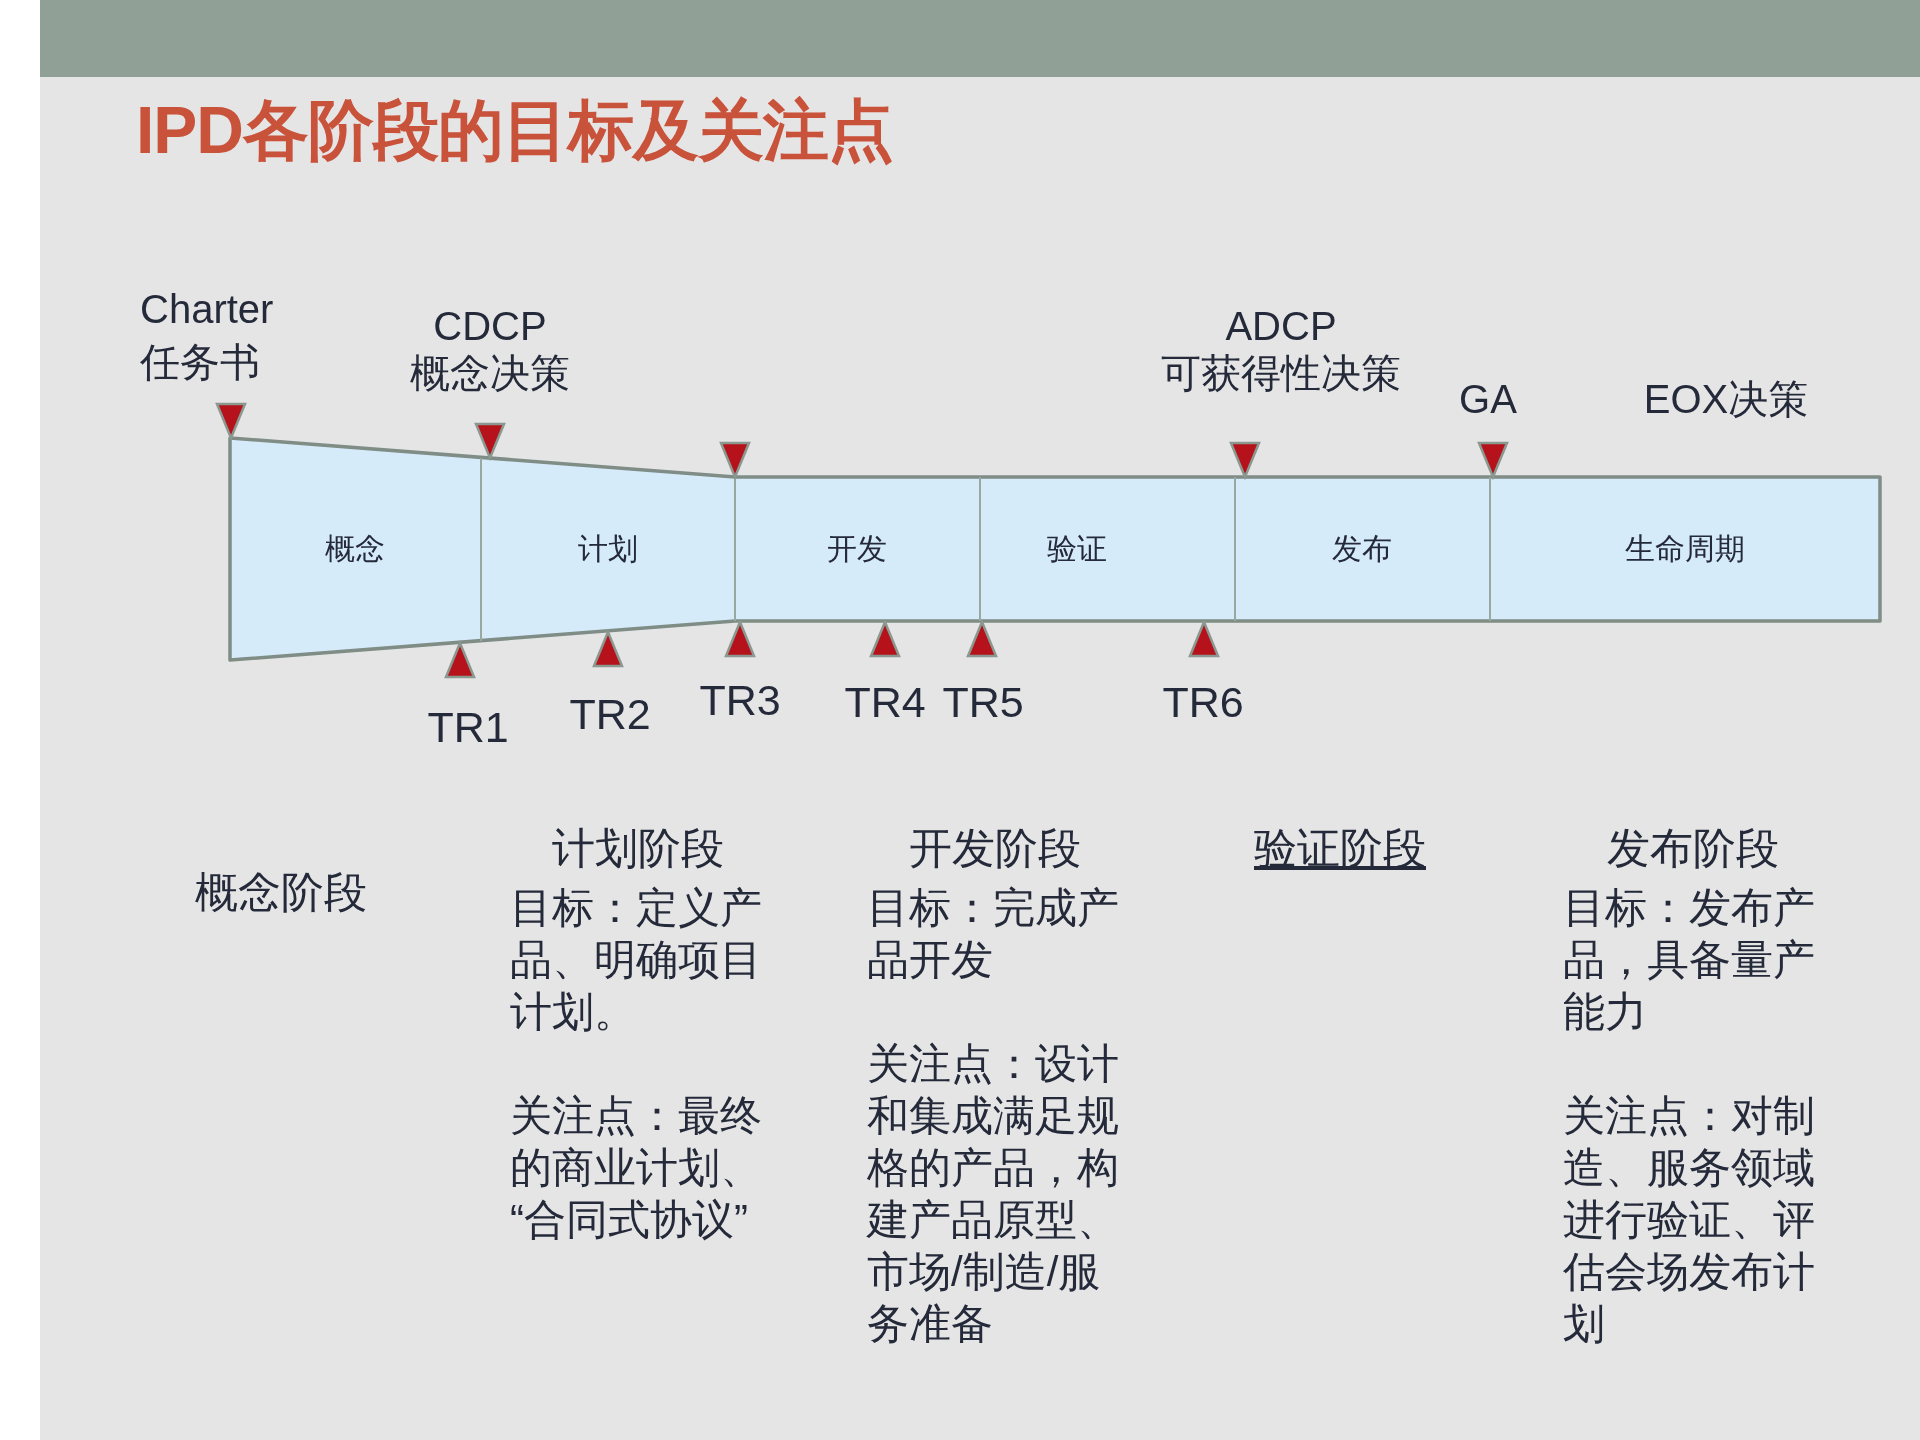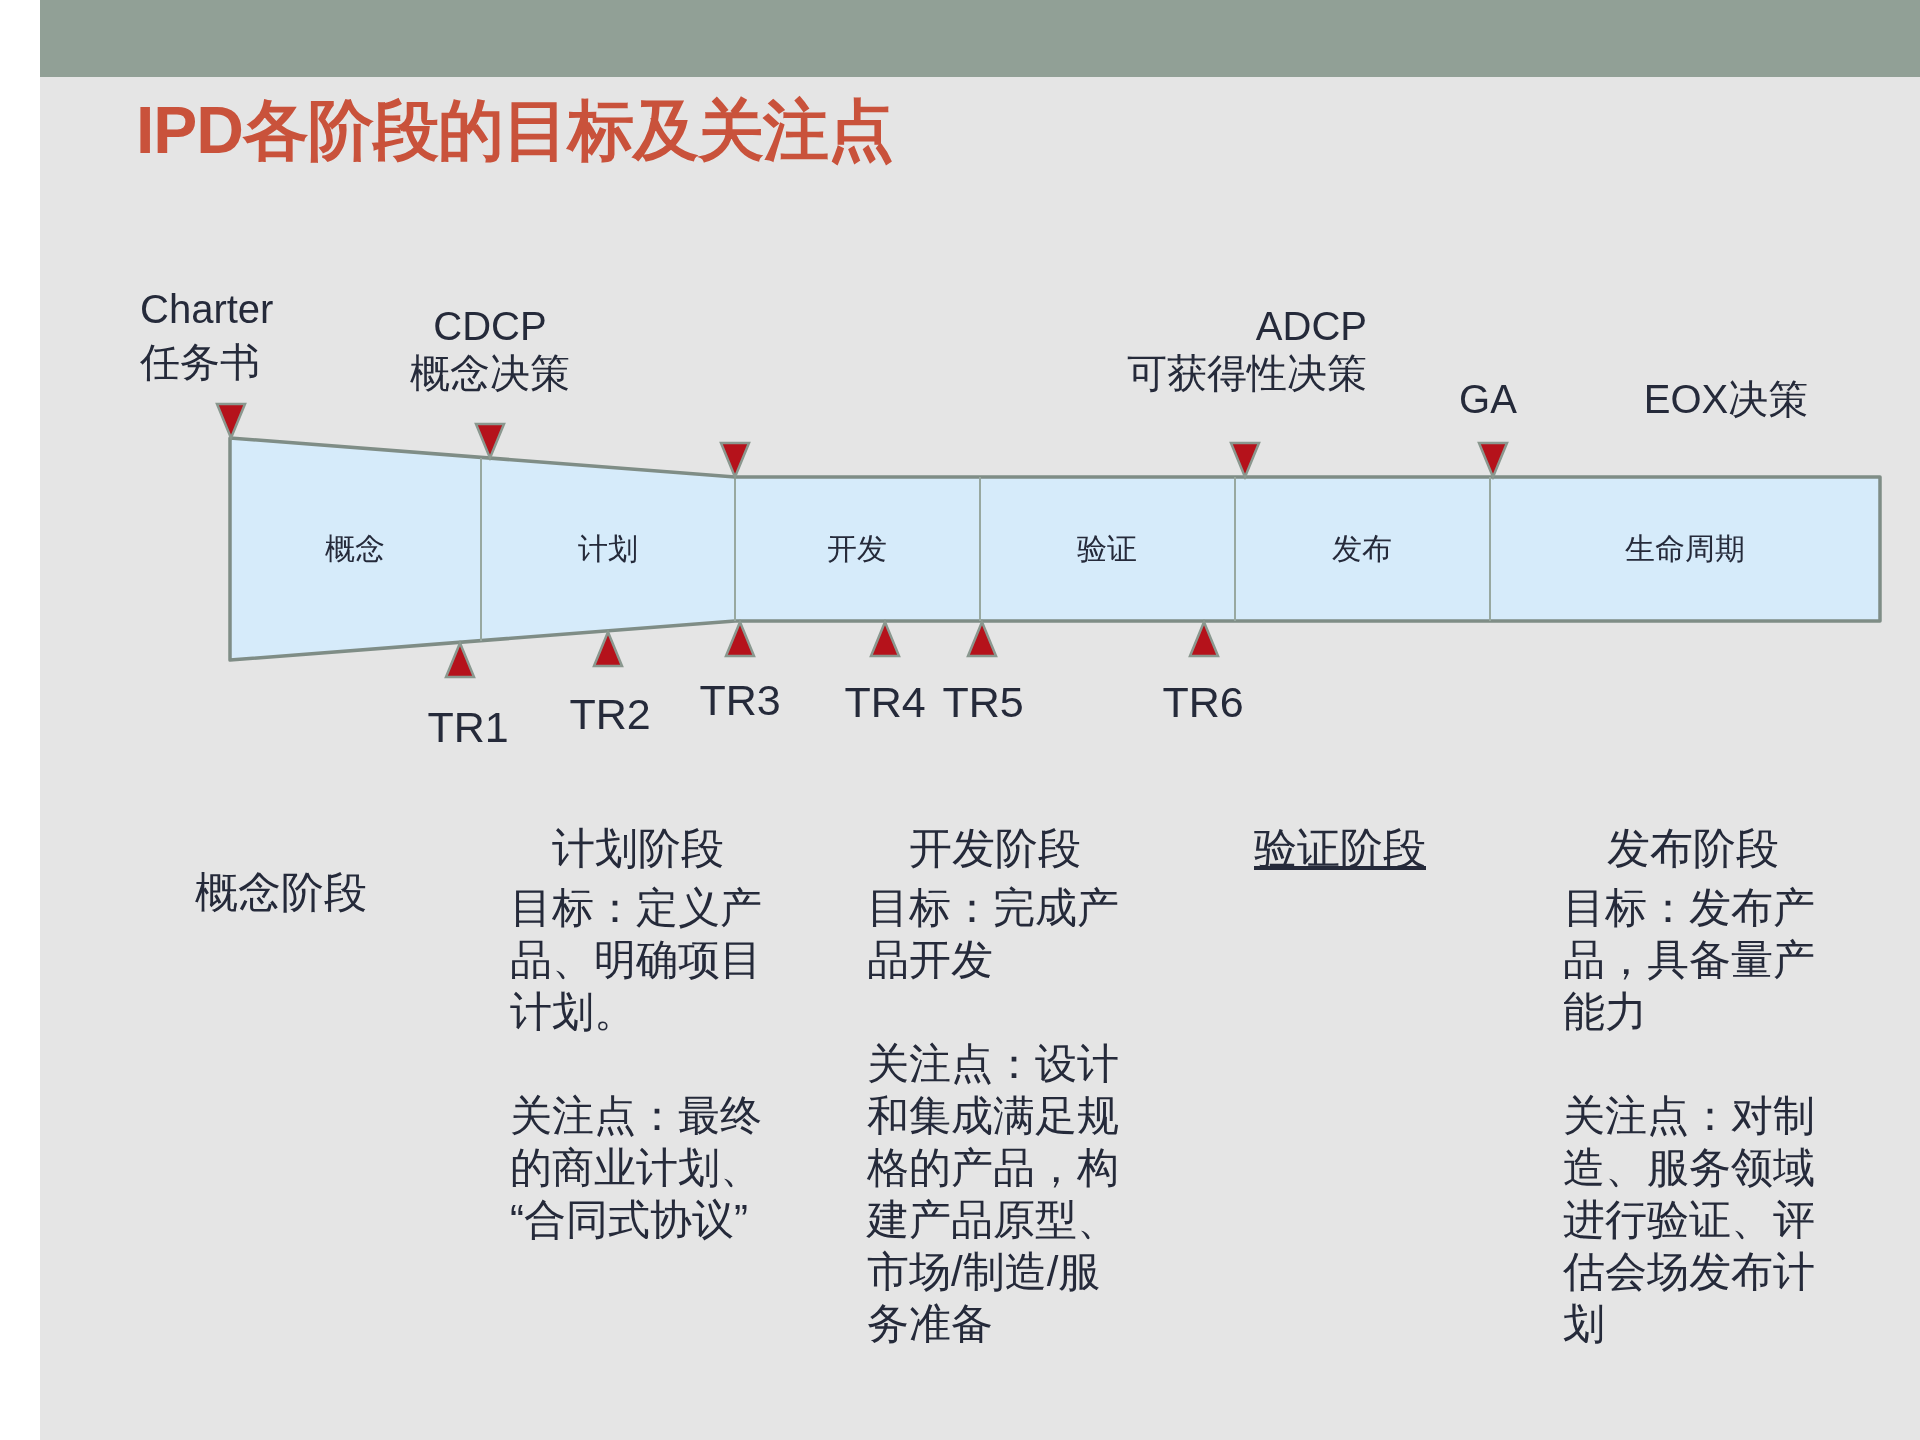--- a/index.html
+++ b/index.html
@@ -64,29 +64,29 @@
     <polygon points="568,632 554,666 582,666" fill="#B5121B" stroke="#8A988F" stroke-width="2.5"></polygon>
     <polygon points="700,622 686,656 714,656" fill="#B5121B" stroke="#8A988F" stroke-width="2.5"></polygon>
     <polygon points="845,622 831,656 859,656" fill="#B5121B" stroke="#8A988F" stroke-width="2.5"></polygon>
     <polygon points="942,622 928,656 956,656" fill="#B5121B" stroke="#8A988F" stroke-width="2.5"></polygon>
     <polygon points="1164,622 1150,656 1178,656" fill="#B5121B" stroke="#8A988F" stroke-width="2.5"></polygon>
   </svg>
 
   <div class="phase-label" style="left:315px;top:549px;">概念</div>
   <div class="phase-label" style="left:568px;top:549px;">计划</div>
   <div class="phase-label" style="left:817px;top:549px;">开发</div>
-  <div class="phase-label" style="left:1067px;top:549px;">验证</div>
+  <div class="phase-label" style="left:1037px;top:549px;">验证</div>
   <div class="phase-label" style="left:1322px;top:549px;">发布</div>
   <div class="phase-label" style="left:1645px;top:549px;">生命周期</div>
 
   <div class="decision-label left-align" style="left:100px;top:283px;line-height:53px;">Charter
 任务书</div>
   <div class="decision-label" style="left:450px;top:303px;">CDCP
 概念决策</div>
-  <div class="decision-label" style="left:1207px;top:303px;text-align:right;">ADCP
+  <div class="decision-label" style="left:1241px;top:303px;">ADCP
 可获得性决策</div>
   <div class="decision-label" style="left:1448px;top:376px;">GA</div>
   <div class="decision-label" style="left:1686px;top:376px;">EOX决策</div>
 
   <div class="tr-label" style="left:428px;top:703px;">TR1</div>
   <div class="tr-label" style="left:570px;top:690px;">TR2</div>
   <div class="tr-label" style="left:700px;top:676px;">TR3</div>
   <div class="tr-label" style="left:845px;top:678px;">TR4</div>
   <div class="tr-label" style="left:943px;top:678px;">TR5</div>
   <div class="tr-label" style="left:1163px;top:678px;">TR6</div>

